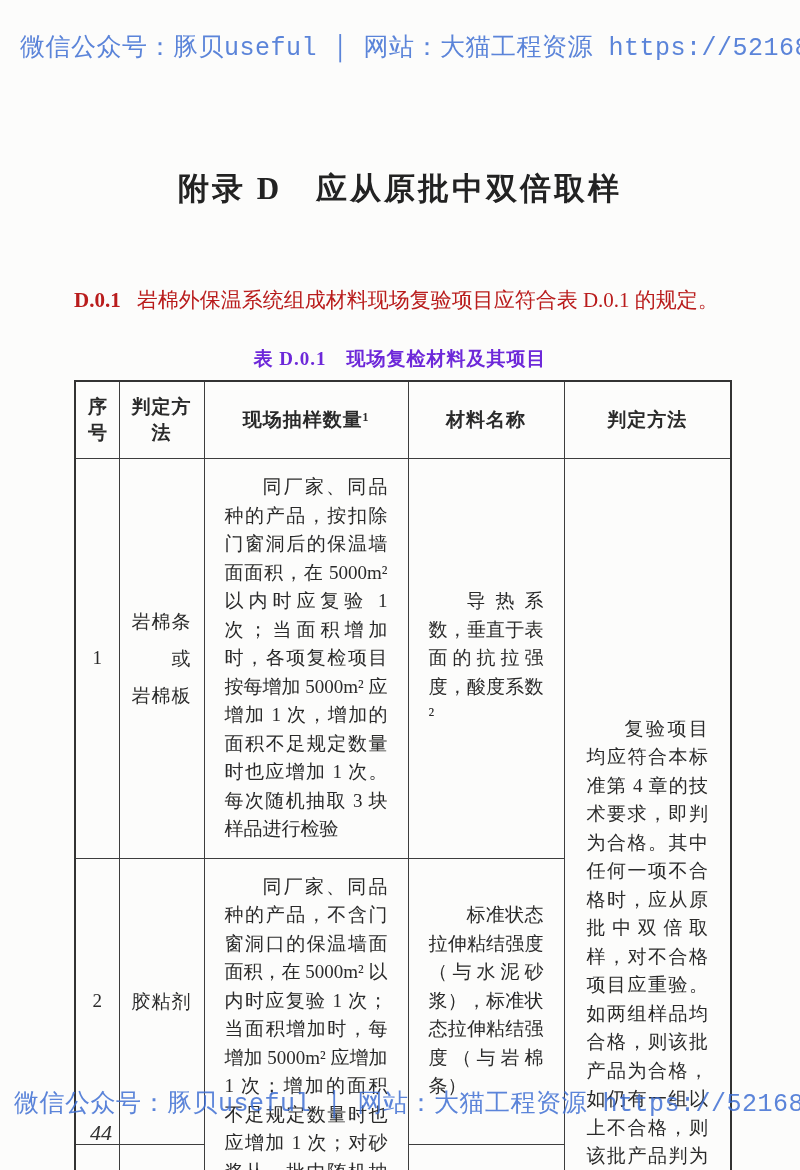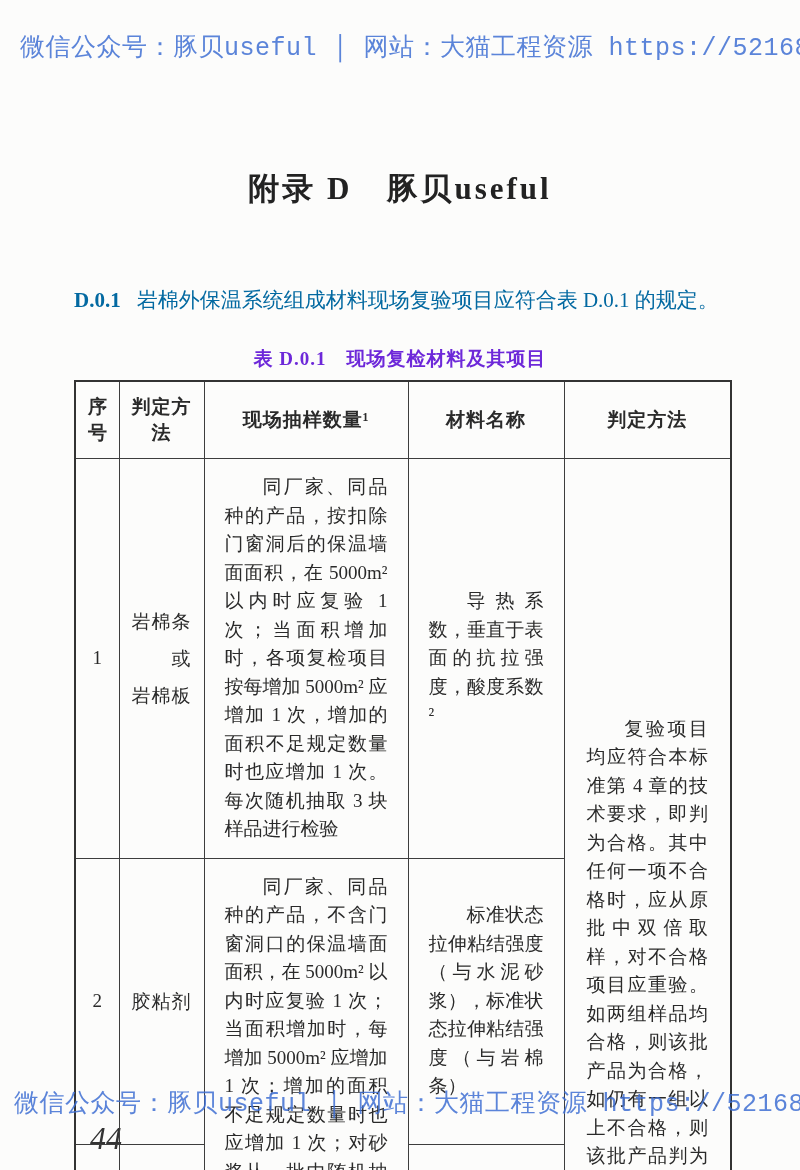--- a/index.html
+++ b/index.html
@@ -21,21 +21,21 @@
   
   .title {
     position:absolute; top:168px; left:0; width:100%;
     text-align:center; font-size:31px; font-weight:600;
     letter-spacing:3px; color:#222;
   }
 
   
   .clause {
     position:absolute; top:260px; left:74px; width:658px;
-    font-size:21px; line-height:38px; text-align:justify; color:#0369a1;
+    font-size:21px; line-height:38px; text-align:justify; color:#b91c1c;
   }
   .clause-label { font-weight:bold; margin-right:16px; }
 
   
   .caption {
     position:absolute; top:346px; left:0; width:100%;
     text-align:center; font-size:19px; font-weight:bold;
     letter-spacing:1px; color:#6d28d9;
   }
 
@@ -58,32 +58,32 @@
   td.c-mat { text-align:right; white-space:pre-line; line-height:37px; letter-spacing:1px; }
   .para {
     text-align:justify; text-indent:2em;
     line-height:28.5px; padding:2px 8px;
   }
   td.c-judge .para { line-height:28.5px; padding:2px 10px;margin-top:27px; }
 
   
   .pageno {
     position:absolute; left:90px; top:1120px;
-    font-size:32px; font-style:italic; color:#333;
+    font-size:22px; font-style:italic; color:#333;
     font-family:"Liberation Serif","DejaVu Serif",serif;
   }
 </style>
 </head>
 <body>
 
 <div class="page">
 
   <div class="wm wm-top">微信公众号：豚贝useful │ 网站：大猫工程资源 https://521686.xyz/</div>
 
-  <div class="title">附录 D　豚贝useful</div>
+  <div class="title">附录 D　应从原批中双倍取样</div>
 
   <p class="clause">
     <span class="clause-label">D.0.1</span><span>岩棉外保温系统组成材料现场复验项目应符合表 D.0.1 的规定。</span>
   </p>
 
   <div class="caption">表 D.0.1　现场复检材料及其项目</div>
 
   <table class="spec">
     <colgroup>
       <col style="width:44px">

